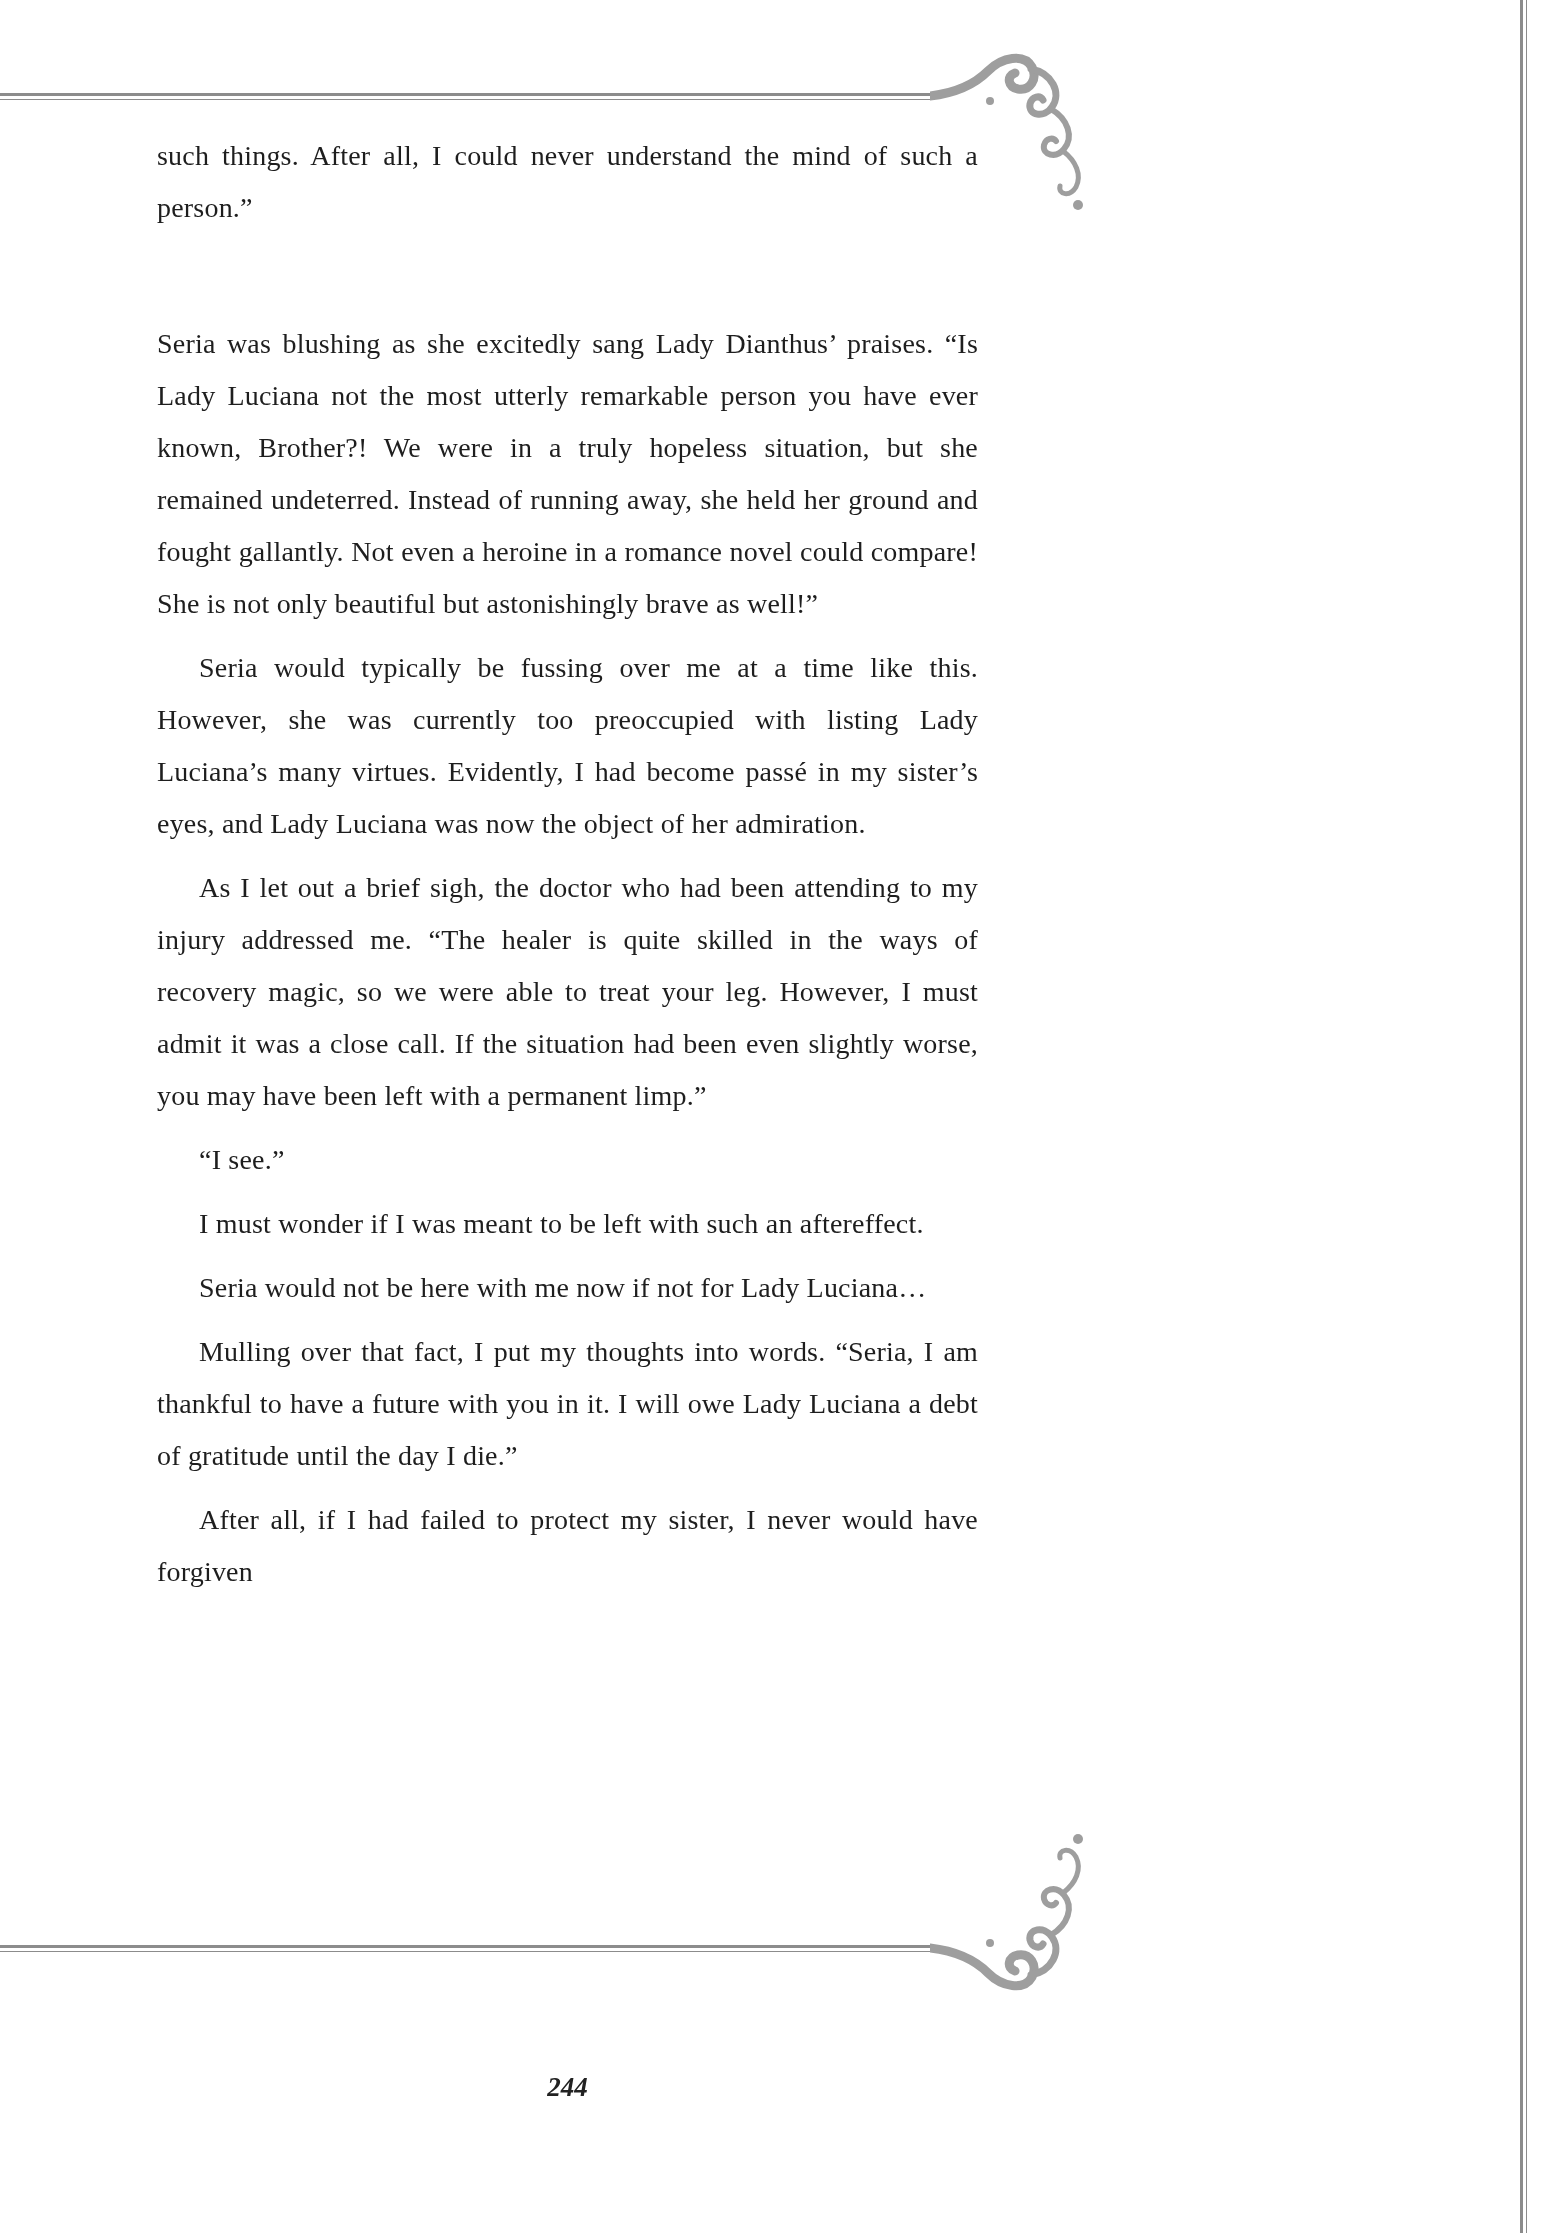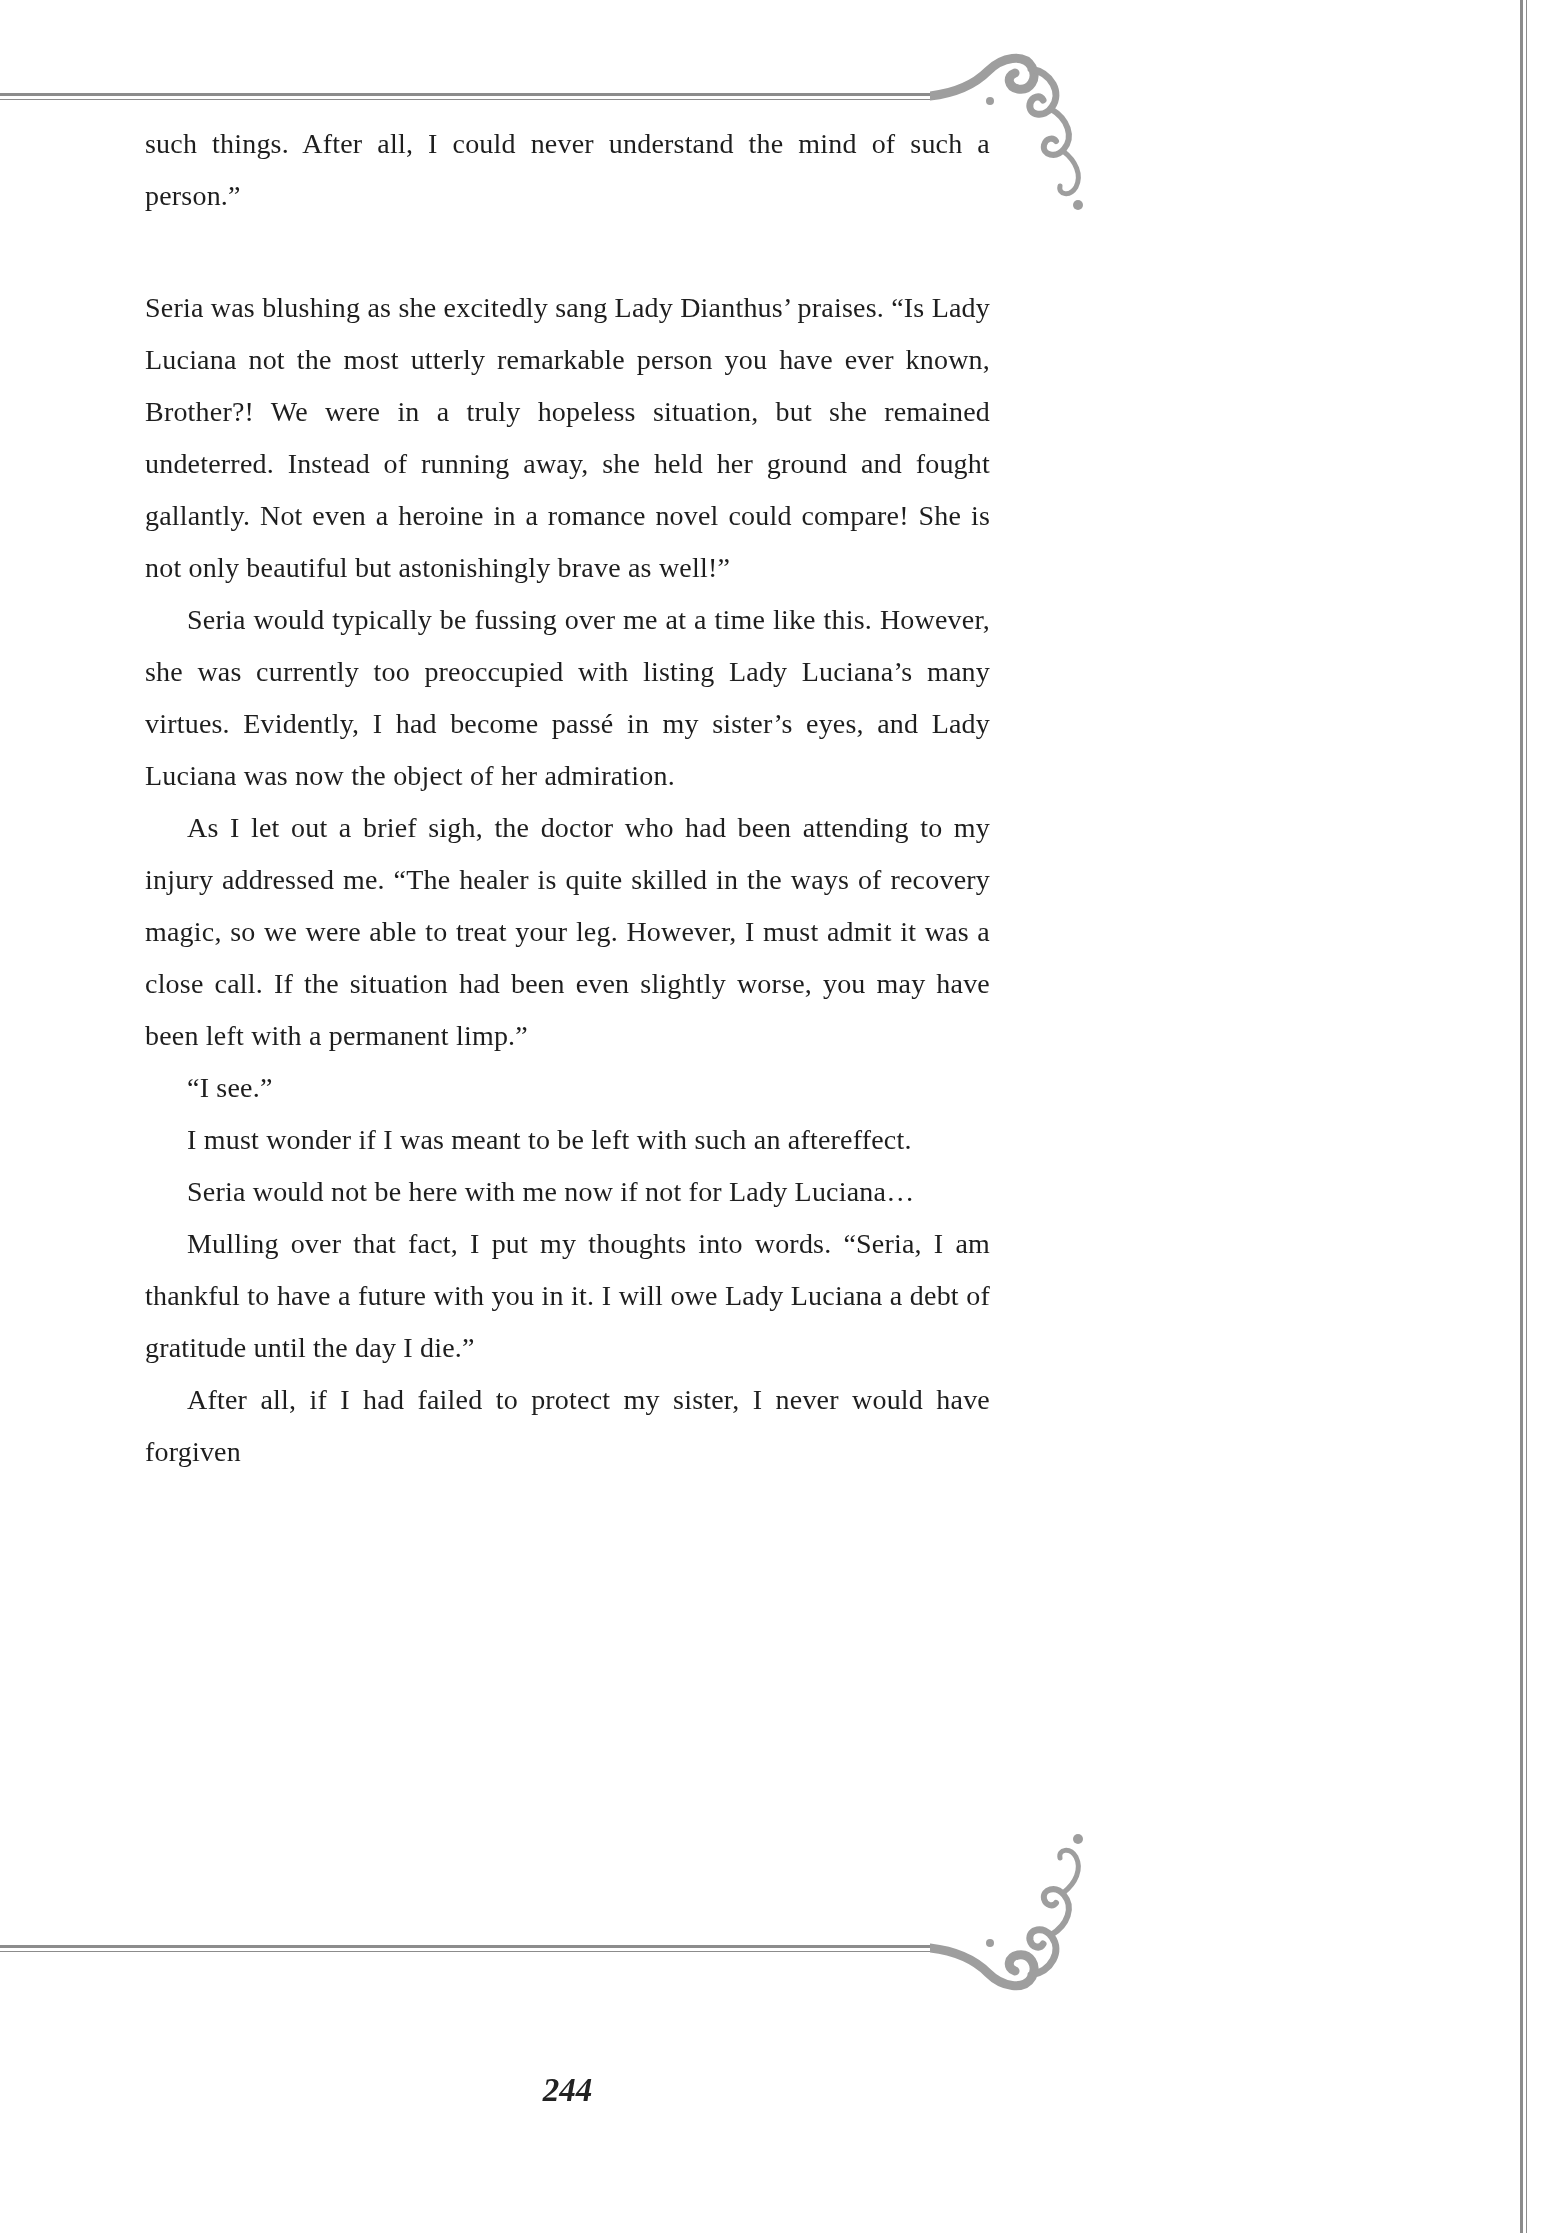--- a/index.html
+++ b/index.html
@@ -56,31 +56,31 @@
   .body-text {
     position: absolute;
     left: 145px;
     top: 118px;
     width: 845px;
     font-size: 28px;
     line-height: 52px;
     text-align: justify;
     letter-spacing: 0.2px;
   }
-  .para { margin: 0; }
+  .para { margin: 12px; }
   .para.indent { text-indent: 42px; }
   .section-break { height: 60px; }
 
   .page-number {
     position: absolute;
     left: 145px;
     top: 2072px;
     width: 845px;
     text-align: center;
-    font-size: 33px;
+    font-size: 27px;
     font-weight: 700;
     font-style: italic;
     color: #222222;
   }
 </style>
 </head>
 <body>
 
 <div class="page">
 

